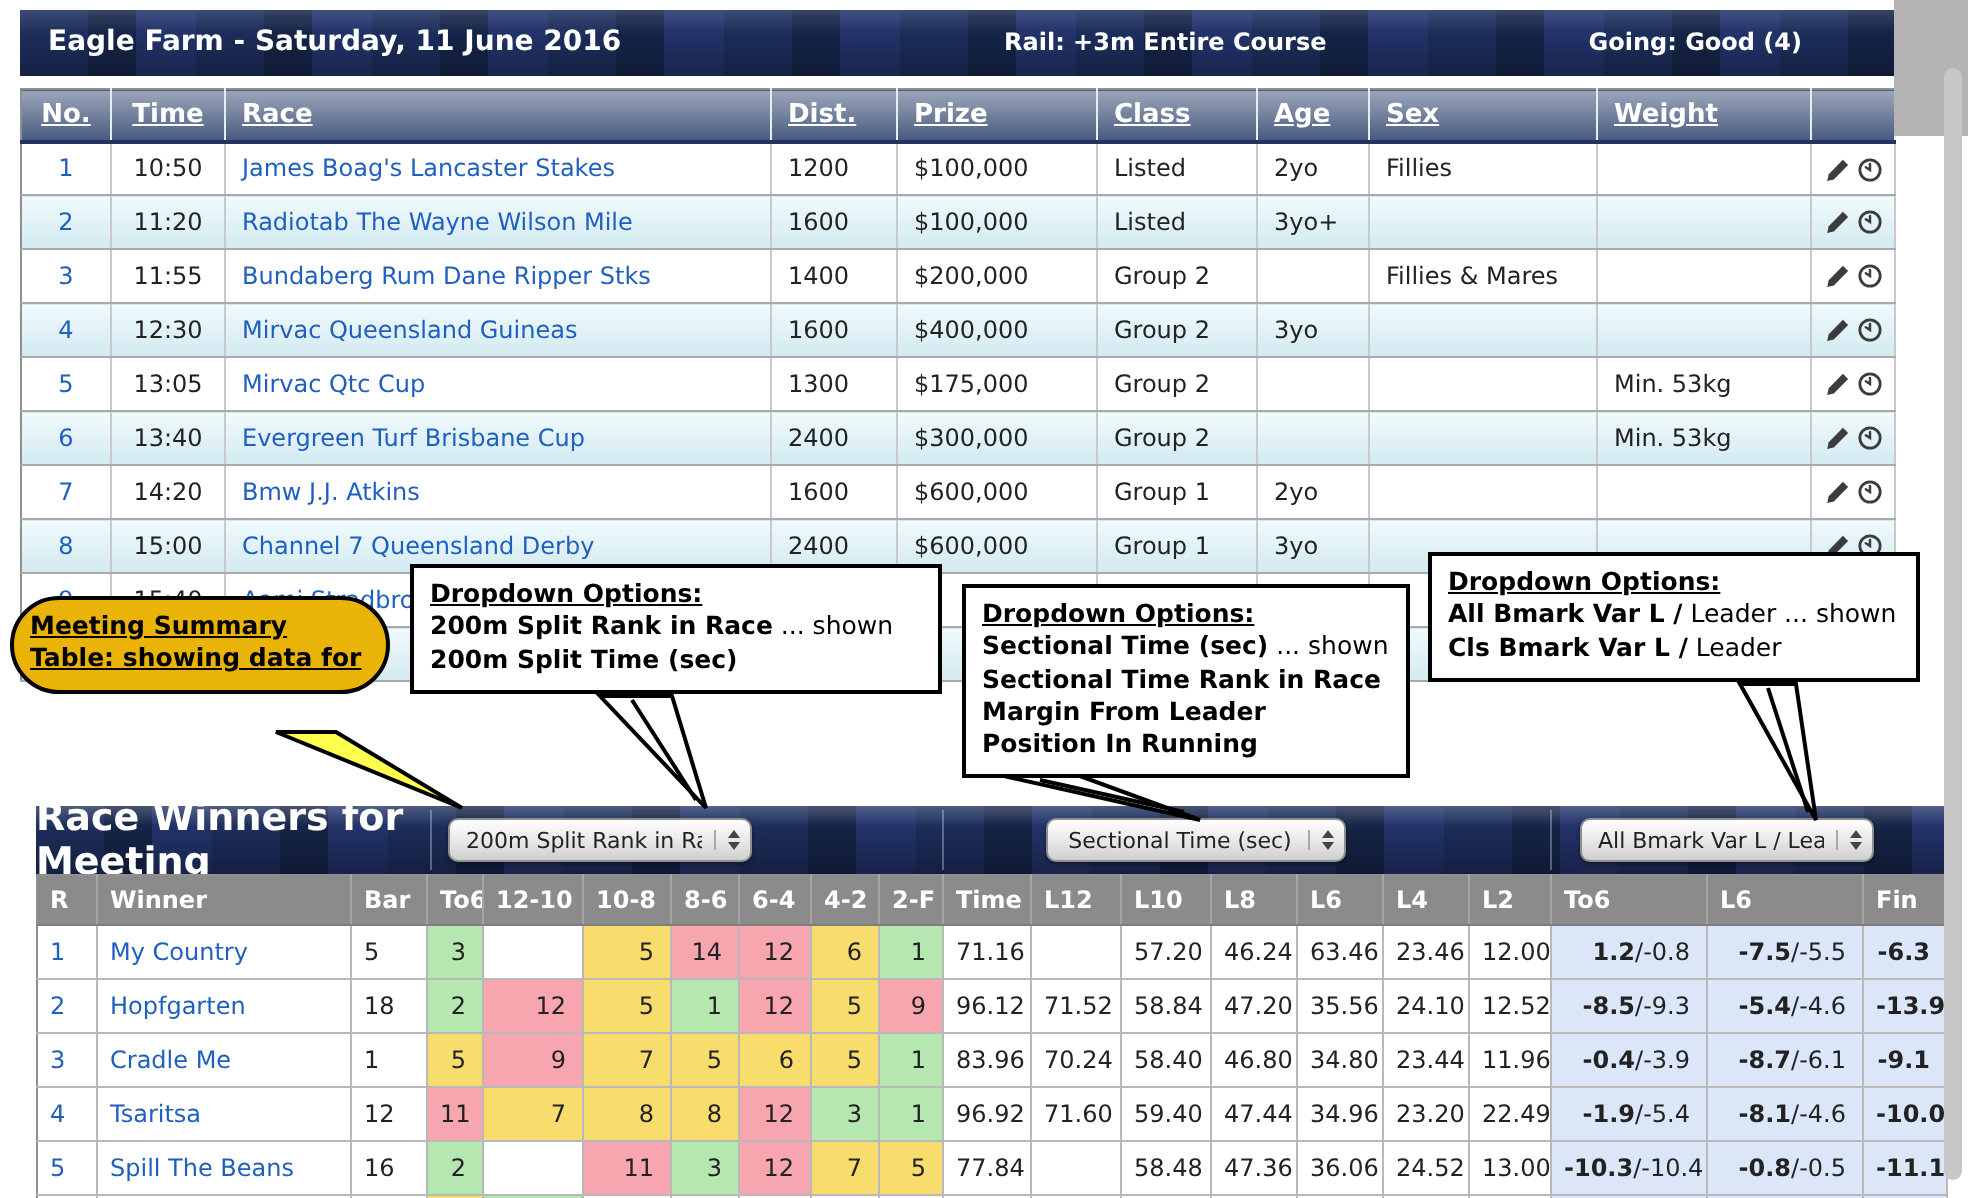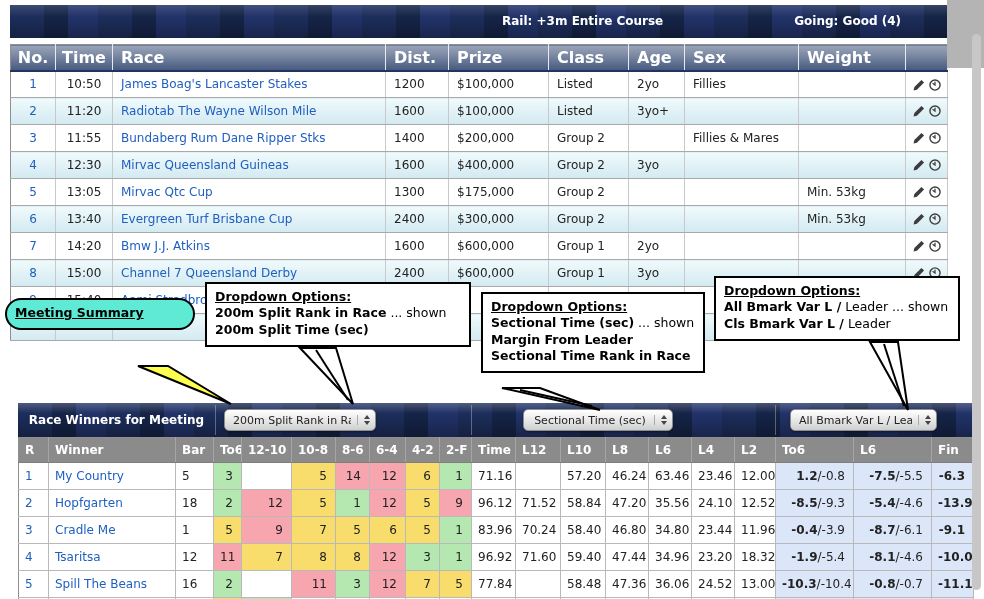--- a/index.html
+++ b/index.html
@@ -21,51 +21,51 @@
       repeating-linear-gradient(90deg, #1d2e5c 0 34px, #152448 34px 58px, #22336a 58px 88px);
     color:#fff;
   }
   .title-bar { position:relative; height:33px; line-height:33px; }
   .title-bar .meeting-title { position:absolute; left:14px; font-size:14px; font-weight:bold; }
   .title-bar .rail { position:absolute; left:492px; font-size:12px; font-weight:bold; }
   .title-bar .going { position:absolute; right:46px; font-size:12px; font-weight:bold; }
 
   table.grid { border-collapse:collapse; table-layout:fixed; width:937px; margin-top:6px; background:#fff; border:1px solid #8f8f8f; }
   table.grid th {
-    height:26px; font-size:16px; font-weight:bold; color:#fff; text-align:left; padding:0 0 0 8px;
+    height:26px; font-size:13px; font-weight:bold; color:#fff; text-align:left; padding:0 0 0 8px;
     background:linear-gradient(180deg,#9aa5ba 0%,#76849f 45%,#46597f 100%);
-    border-right:1px solid #e8ebf2; border-bottom:2px solid #23335f; white-space:nowrap; overflow:hidden;
+    border-right:1px solid #e8ebf2; border-bottom:2px solid #23335f; white-space:nowrap; overflow:hidden;text-decoration:underline;
   }
   table.grid th.center { text-align:center; padding:0; }
   table.grid td {
     height:27px; padding:0 4px 0 8px; border-right:1px solid #c9c9c9; border-bottom:1px solid #a9a9a9;
     white-space:nowrap; overflow:hidden; font-size:12px;
   }
   table.grid tr.alt td { background:linear-gradient(180deg,#f0fafc 0%,#d2eaf1 100%); }
   td.center { text-align:center; padding:0 !important; }
   .link { color:#1f5fc0; cursor:pointer; }
   td.icons-cell { text-align:center; padding:0 !important; }
   .row-icon { display:inline-block; width:14px; height:14px; vertical-align:middle; margin:0 1px; cursor:pointer; }
 
   
   .callout { position:absolute; z-index:9; border:2px solid #000; background:#fff; padding:5px 8px 7px 8px;
              font-size:12.5px; line-height:1.3; color:#000; }
-  .callout.yellow { background:#5eead4;border-radius:31px; }
+  .callout.yellow { background:#eab308;border-radius:31px; }
   .co-title { font-weight:bold; text-decoration:underline; }
   .co-b { font-weight:bold; } .co-u { text-decoration:underline; }
   .tails { position:absolute; left:0; top:0; width:984px; height:599px; z-index:8; pointer-events:none; }
 
   
   .winners-band { position:absolute; left:18px; top:403px; width:955px; height:34px; z-index:1;
     background:
       linear-gradient(180deg, rgba(255,255,255,.22) 0%, rgba(255,255,255,0) 30%, rgba(0,0,0,.30) 100%),
       repeating-linear-gradient(90deg, #1d2e5c 0 34px, #152448 34px 58px, #22336a 58px 88px);
   }
   .winners-band .band-title { position:absolute; left:0; top:0; width:197px; height:34px; display:flex;
-    align-items:center; justify-content:center; color:#fff; font-size:12px; font-weight:bold; }
+    align-items:center; justify-content:center; color:#fff; font-size:19px; font-weight:bold; }
   .band-div { position:absolute; top:2px; bottom:2px; width:1px; background:rgba(255,255,255,.30); }
   .dropdown { position:absolute; top:6px; height:22px; display:flex; align-items:center;
     background:linear-gradient(180deg,#ffffff 0%,#e6e6e6 55%,#cfcfcf 100%);
     border:1px solid #8e8e8e; border-radius:5px; padding:0 5px 0 8px; font-size:11px; color:#222;
     box-shadow:0 1px 2px rgba(0,0,0,.4); cursor:pointer; }
   .dd-label { flex:1; text-align:center; white-space:nowrap; overflow:hidden; }
   .dd-arrows { margin-left:6px; padding-left:6px; border-left:1px solid #aaa; display:flex; flex-direction:column; gap:2px; align-items:center; }
   .tri-up { width:0; height:0; border-left:3.5px solid transparent; border-right:3.5px solid transparent; border-bottom:4px solid #444; }
   .tri-down { width:0; height:0; border-left:3.5px solid transparent; border-right:3.5px solid transparent; border-top:4px solid #444; }
 
@@ -83,20 +83,21 @@
 </head>
 <body>
 
 <div class="corner-gray"></div>
 <div class="vscrollbar">
   <div class="vscroll-thumb"></div>
 </div>
 
 <div class="races">
   <div class="navy-band title-bar">
+    <span class="meeting-title">Eagle Farm - Saturday, 11 June 2016</span>
     <span class="rail">Rail: +3m Entire Course</span>
     <span class="going">Going: Good (4)</span>
   </div>
   <table class="grid">
     <colgroup>
       <col style="width:45px">
         <col style="width:57px">
         <col style="width:273px">
         <col style="width:63px">
         <col style="width:100px">
@@ -300,31 +301,33 @@
   <polygon points="300,348 336,348 353,404" fill="#fff" stroke="#000" stroke-width="2"></polygon>
   <path d="M316,350 L348,400" stroke="#000" stroke-width="2" fill="none"></path>
   <polygon points="502,388 540,388 600,410" fill="#fff" stroke="#000" stroke-width="2"></polygon>
   <path d="M520,390 L592,406" stroke="#000" stroke-width="2" fill="none"></path>
   <polygon points="870,342 898,342 908,410" fill="#fff" stroke="#000" stroke-width="2"></polygon>
   <path d="M884,344 L904,406" stroke="#000" stroke-width="2" fill="none"></path>
 </svg>
 
 <div id="callout-meeting" class="callout yellow" style="left:5px; top:298px; width:190px;">
     <div class="co-line"><span class="co-b co-u">Meeting Summary</span></div>
+    <div class="co-line"><span class="co-b co-u">Table: showing data for</span></div>
   </div>
 <div id="callout-splits" class="callout" style="left:205px; top:282px; width:266px;">
     <div class="co-title">Dropdown Options:</div>
     <div class="co-line"><span class="co-b ">200m Split Rank in Race</span><span> ... shown</span></div>
     <div class="co-line"><span class="co-b ">200m Split Time (sec)</span></div>
   </div>
 <div id="callout-sectional" class="callout" style="left:481px; top:292px; width:224px;">
     <div class="co-title">Dropdown Options:</div>
     <div class="co-line"><span class="co-b ">Sectional Time (sec)</span><span> ... shown</span></div>
+    <div class="co-line"><span class="co-b ">Sectional Time Rank in Race</span></div>
     <div class="co-line"><span class="co-b ">Margin From Leader</span></div>
-    <div class="co-line"><span class="co-b ">Sectional Time Rank in Race</span></div>
+    <div class="co-line"><span class="co-b ">Position In Running</span></div>
   </div>
 <div id="callout-bmark" class="callout" style="left:714px; top:276px; width:246px;">
     <div class="co-title">Dropdown Options:</div>
     <div class="co-line"><span class="co-b ">All Bmark Var L /</span><span> Leader ... shown</span></div>
     <div class="co-line"><span class="co-b ">Cls Bmark Var L /</span><span> Leader</span></div>
   </div>
 
 <div class="winners-band">
   <div class="band-title">Race Winners for Meeting</div>
   <div class="band-div" style="left:197px"></div>
@@ -477,21 +480,21 @@
         <td class="rt c-y">8</td>
         <td class="rt c-p">12</td>
         <td class="rt c-g">3</td>
         <td class="rt c-g">1</td>
         <td class="rt">96.92</td>
         <td class="rt">71.60</td>
         <td class="rt">59.40</td>
         <td class="rt">47.44</td>
         <td class="rt">34.96</td>
         <td class="rt">23.20</td>
-        <td class="rt">18.32</td>
+        <td class="rt">22.49</td>
         <td class="bm"><b>-1.9</b><span>/-5.4</span></td>
         <td class="bm"><b>-8.1</b><span>/-4.6</span></td>
         <td class="bm fin">-10.0</td>
       </tr>
       <tr>
         <td><span class="link">5</span></td>
         <td><span class="link">Spill The Beans</span></td>
         <td>16</td>
         <td class="rt c-g">2</td>
         <td class="rt c-w"></td>
@@ -501,21 +504,21 @@
         <td class="rt c-y">7</td>
         <td class="rt c-y">5</td>
         <td class="rt">77.84</td>
         <td class="rt"></td>
         <td class="rt">58.48</td>
         <td class="rt">47.36</td>
         <td class="rt">36.06</td>
         <td class="rt">24.52</td>
         <td class="rt">13.00</td>
         <td class="bm"><b>-10.3</b><span>/-10.4</span></td>
-        <td class="bm"><b>-0.8</b><span>/-0.7</span></td>
+        <td class="bm"><b>-0.8</b><span>/-0.5</span></td>
         <td class="bm fin">-11.1</td>
       </tr>
       <tr>
         <td><span class="link"></span></td>
         <td><span class="link"></span></td>
         <td></td>
         <td class="rt c-y"></td>
         <td class="rt c-g"></td>
         <td class="rt c-w"></td>
         <td class="rt c-w"></td>

